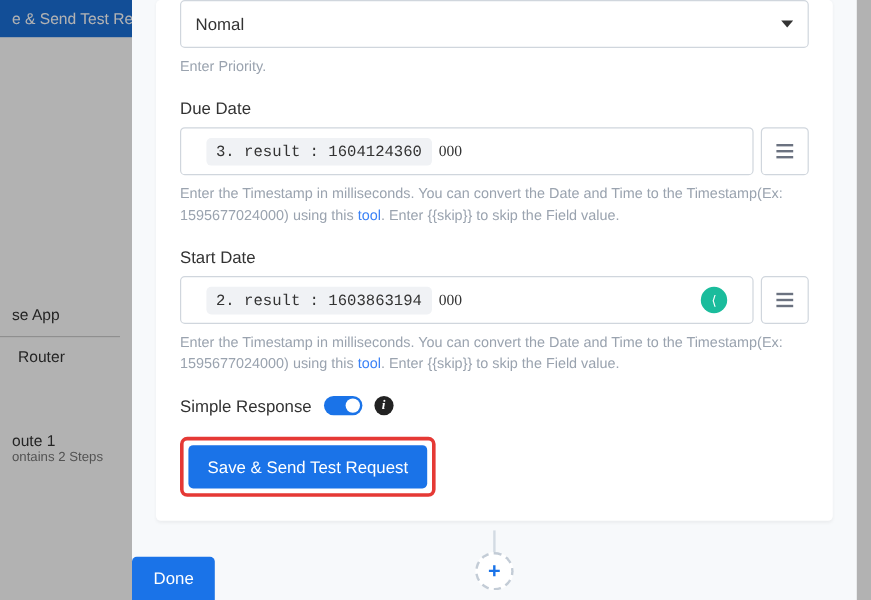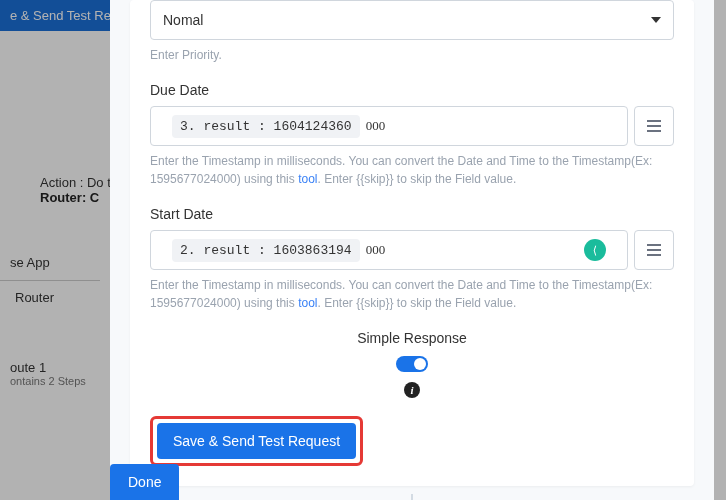--- a/index.html
+++ b/index.html
@@ -180,21 +180,20 @@
       width: 14px;
       height: 2px;
       background: #6b7280;
     }
     .toggle-row {
       display: flex;
       align-items: center;
       gap: 10px;
       margin-top: 18px;
       margin-bottom: 18px;
-      flex-direction: column;
     }
     .toggle-label {
       font-size: 14px;
       color: #333;
     }
     .toggle-switch {
       width: 32px;
       height: 16px;
       background: #1a73e8;
       border-radius: 8px;
@@ -287,24 +286,20 @@
       border-radius: 4px 4px 0 0;
       font-size: 14px;
       cursor: pointer;
     }
   </style>
 </head>
 <body>
 
 <div class="background-layer">
   <div class="bg-header-btn">e &amp; Send Test Req</div>
-  <div class="bg-sidebar-item action">
-    <div>Action : Do t</div>
-    <div class="router">Router: C</div>
-  </div>
   <div class="bg-sidebar-item app">se App</div>
   <div class="bg-sidebar-item router-item">Router</div>
   <div class="bg-sidebar-item route1">
     <div>oute 1</div>
     <div class="sub">ontains 2 Steps</div>
   </div>
 </div>
 
 <div class="modal-panel">
   <div class="form-card">

